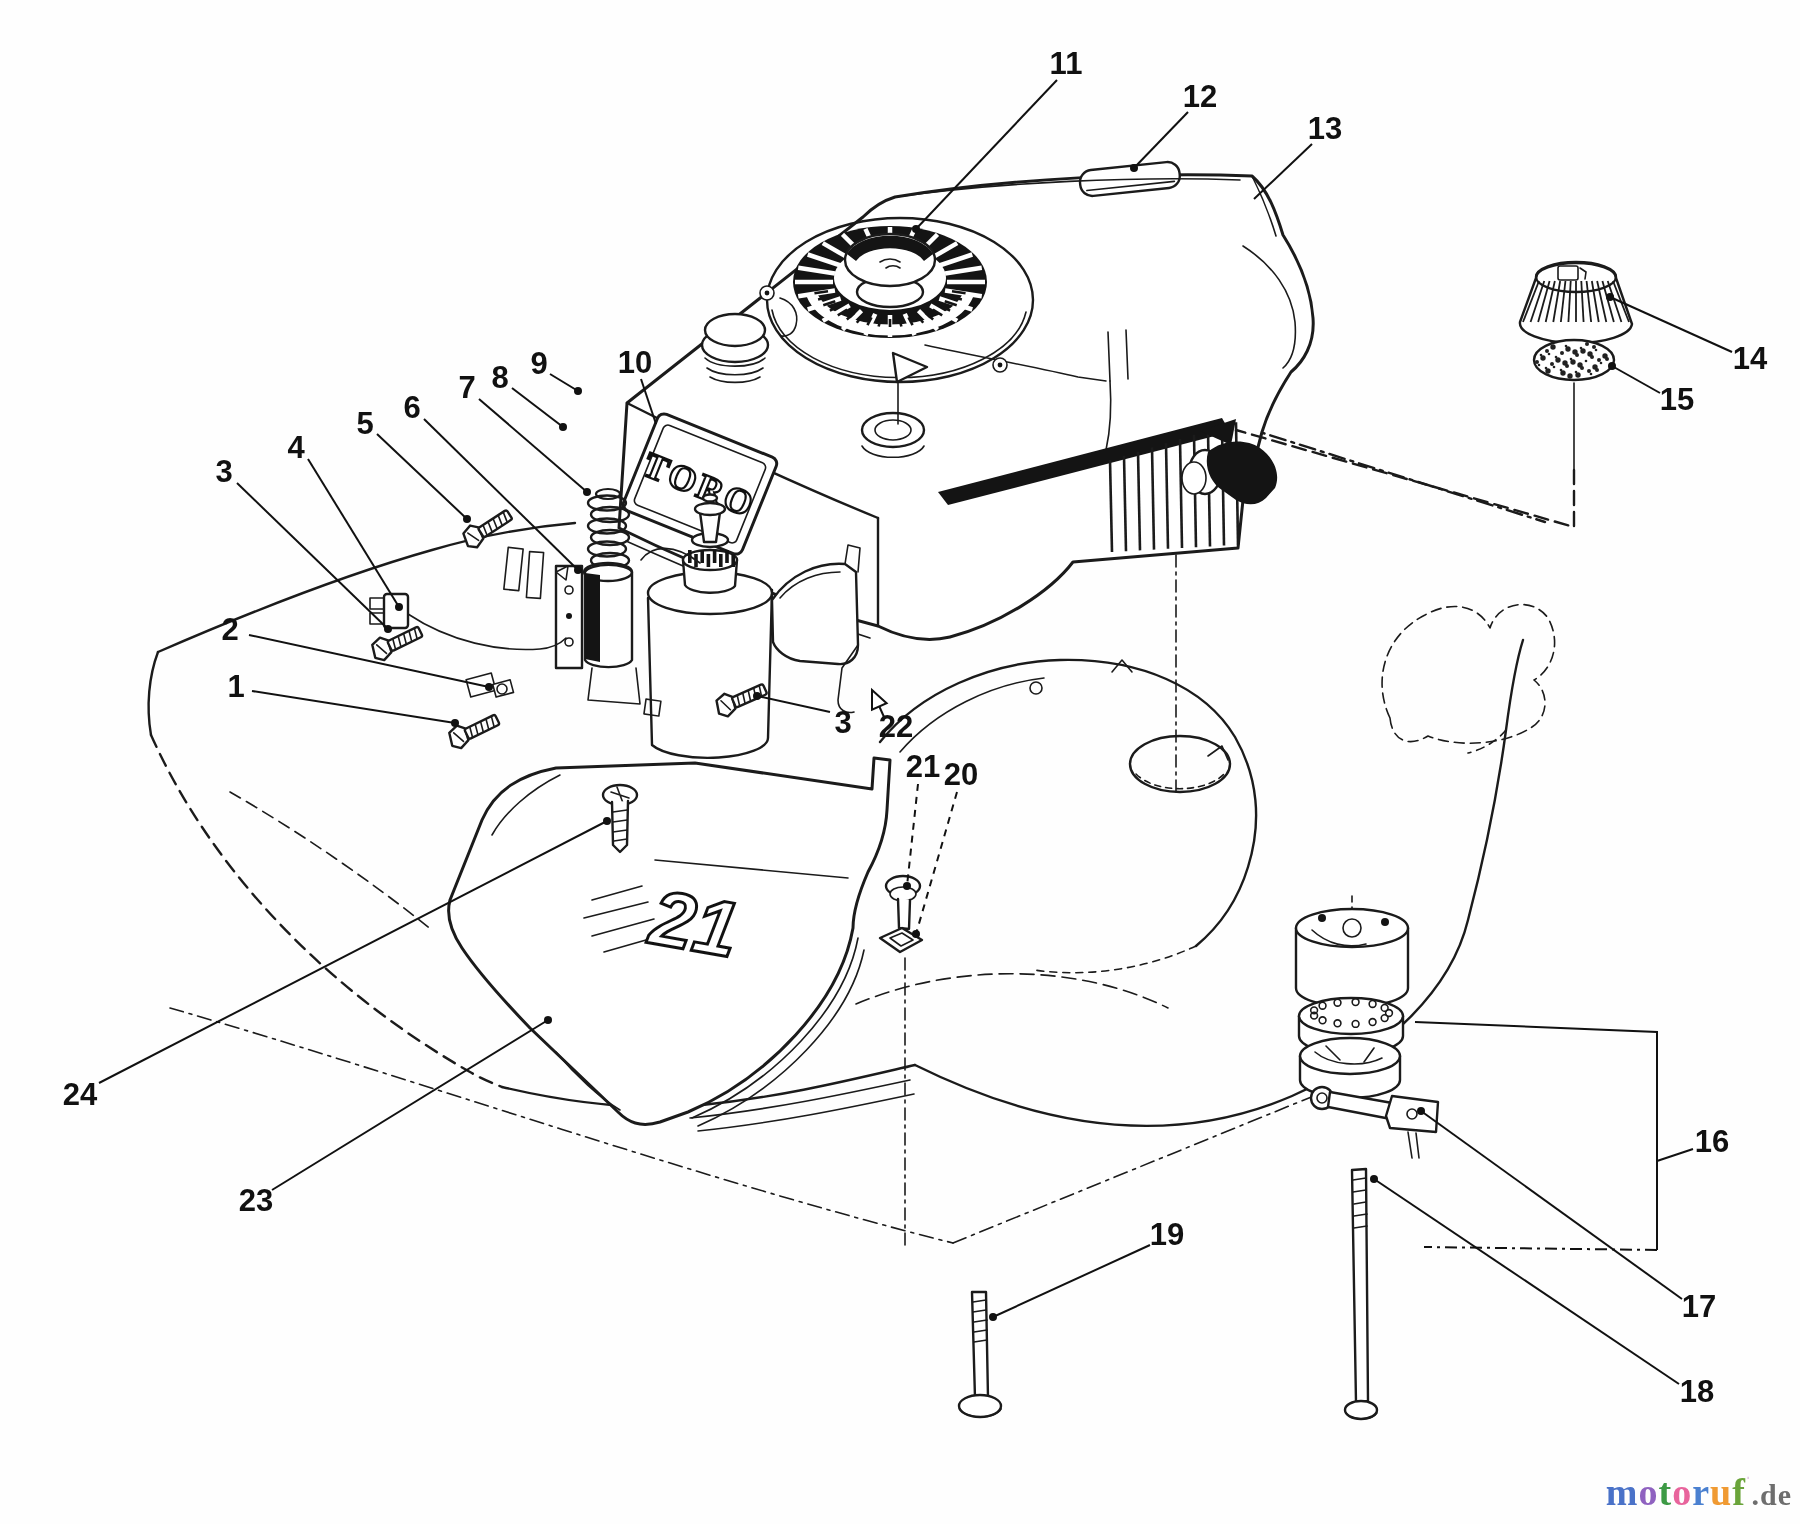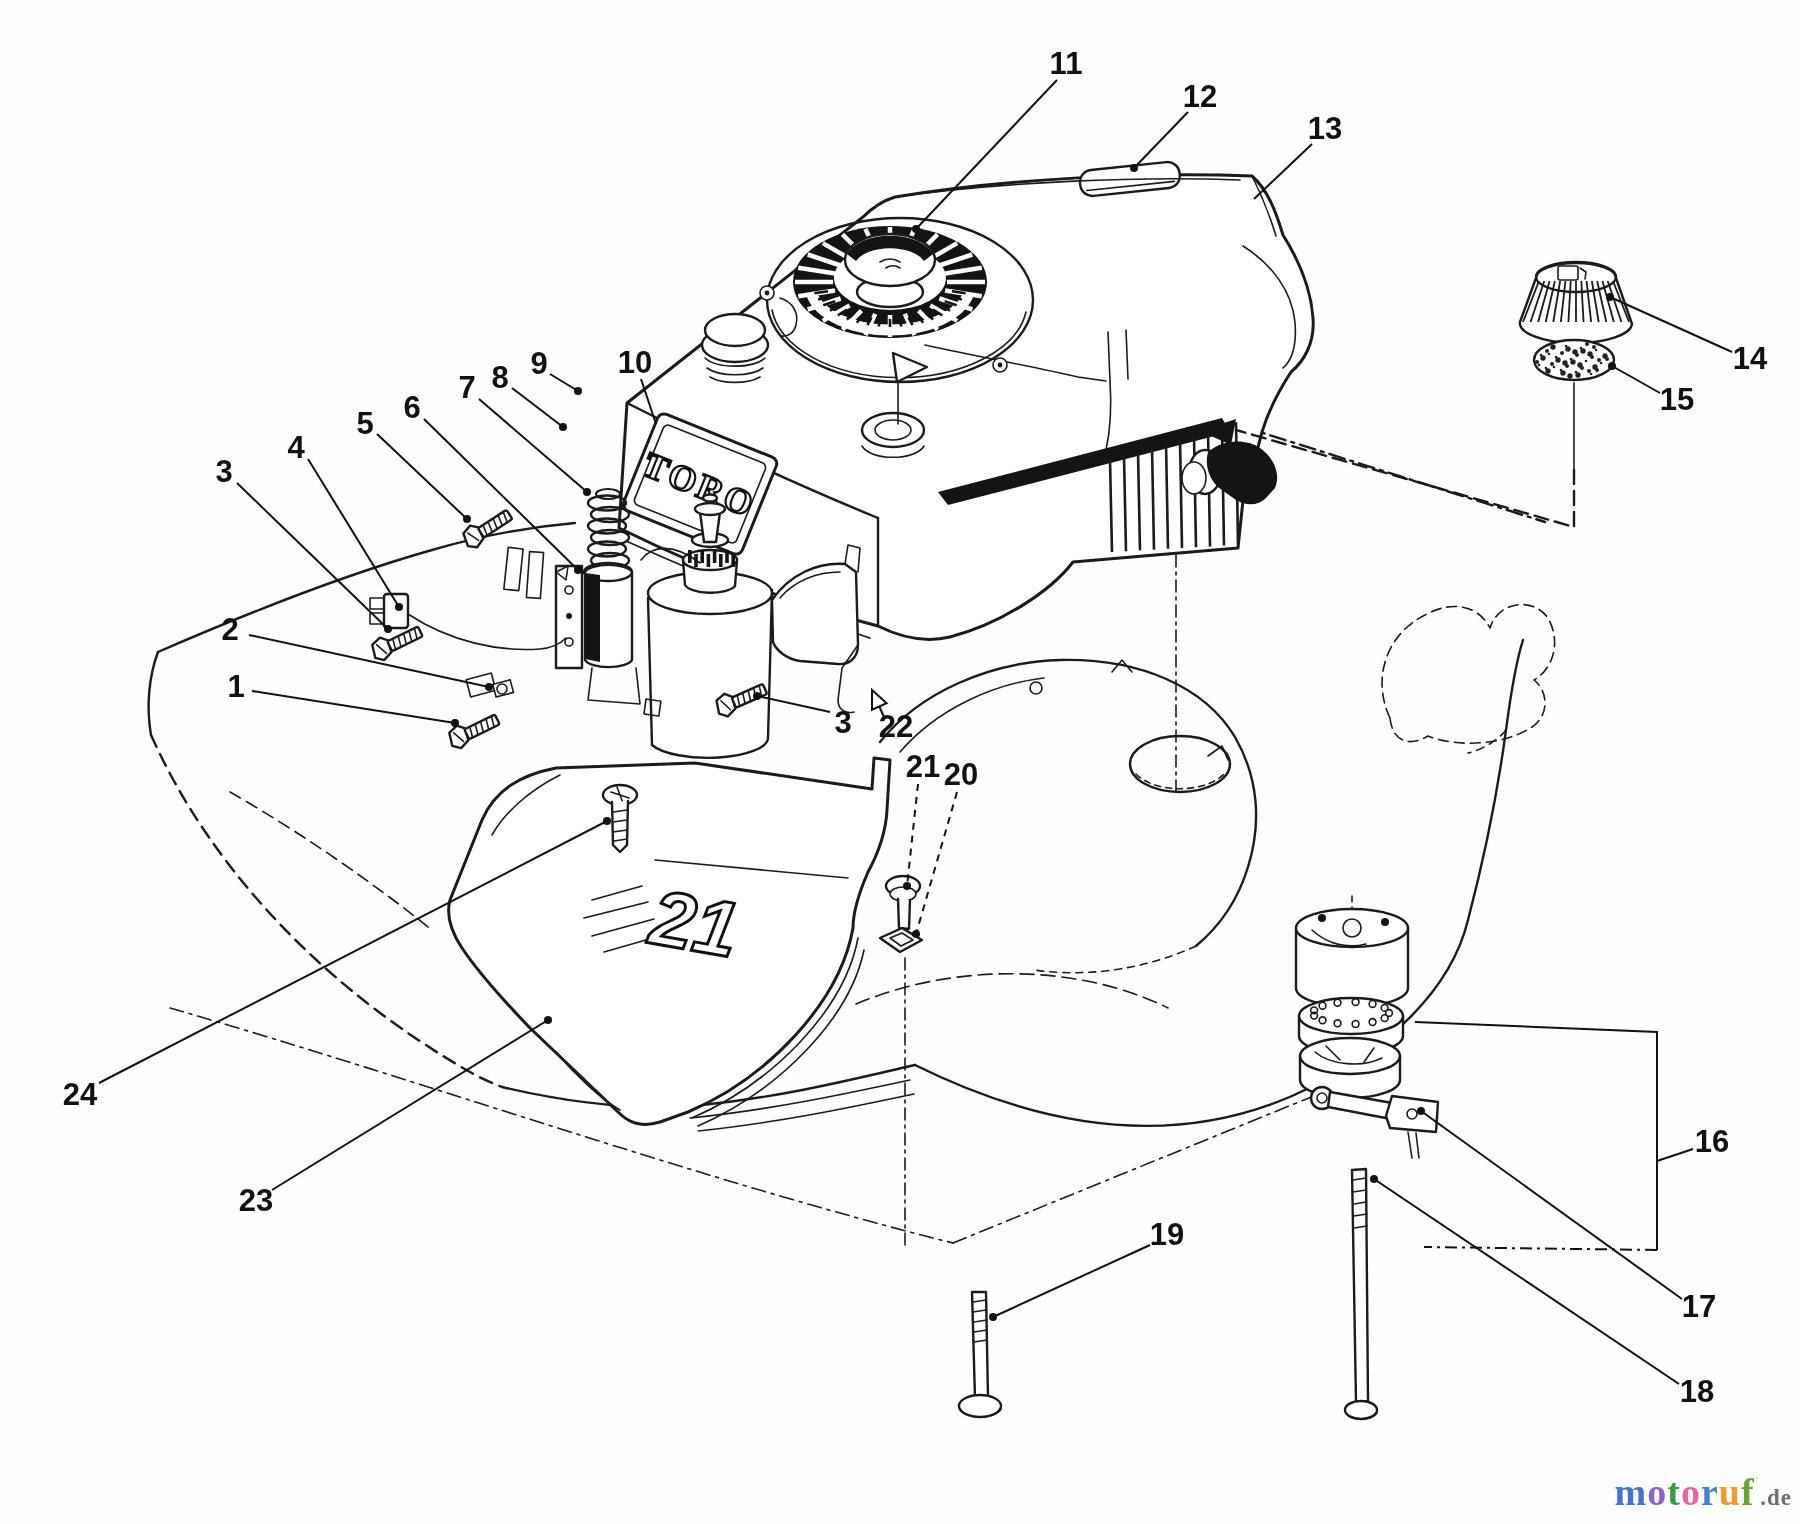--- a/index.html
+++ b/index.html
@@ -11,21 +11,21 @@
   .thick{stroke-width:3;}
   .wfill{fill:#fff;}
   .blk{fill:#141414;stroke:none;}
   .callout-num{font-family:"Liberation Sans",sans-serif;font-weight:bold;font-size:31px;fill:#111;}
   .badge-text{font-family:"Liberation Serif",serif;font-weight:bold;letter-spacing:3px;
               fill:#fff;stroke:#111;stroke-width:2.2;font-size:36px;}
   .defl-text{font-family:"Liberation Sans",sans-serif;font-weight:bold;font-size:78px;
              fill:#fff;stroke:#111;stroke-width:3;font-style:italic;}
   #watermark{position:absolute;right:8px;bottom:10px;font-family:"Liberation Serif",serif;
              font-weight:bold;font-size:38px;letter-spacing:1px;user-select:none;}
-  #watermark .suffix{font-size:23px;font-weight:bold;}
+  #watermark .suffix{font-size:30px;font-weight:bold;}
   #watermark .tick{font-size:14px;color:#c9c;vertical-align:18px;}
 </style>
 </head>
 <body>
 
 <div id="stage">
 <svg id="art" width="1800" height="1524" viewBox="0 0 1800 1524">
 
   <g>
     <path class="ln" d="M 158,652 C 250,612 340,576 432,550 C 480,536 528,527 575,523"></path>

